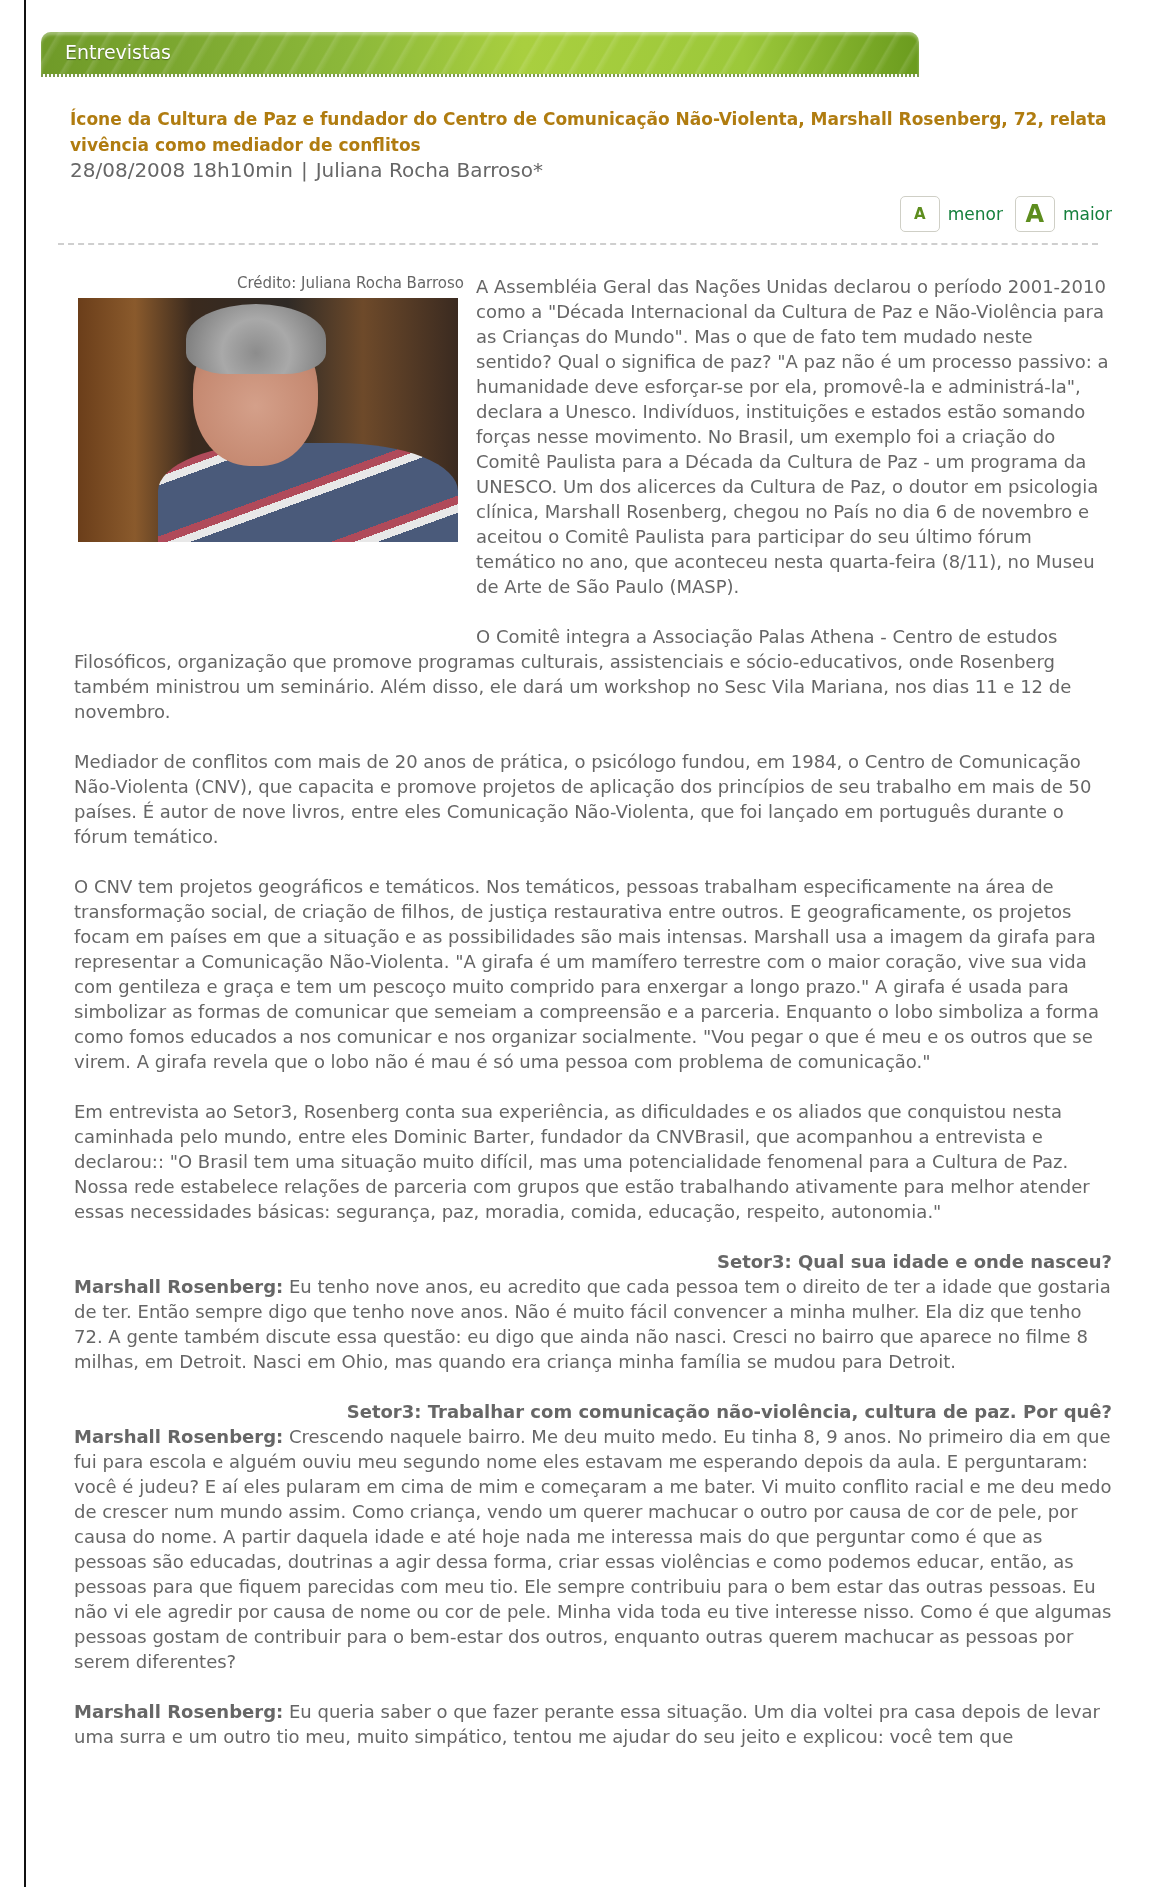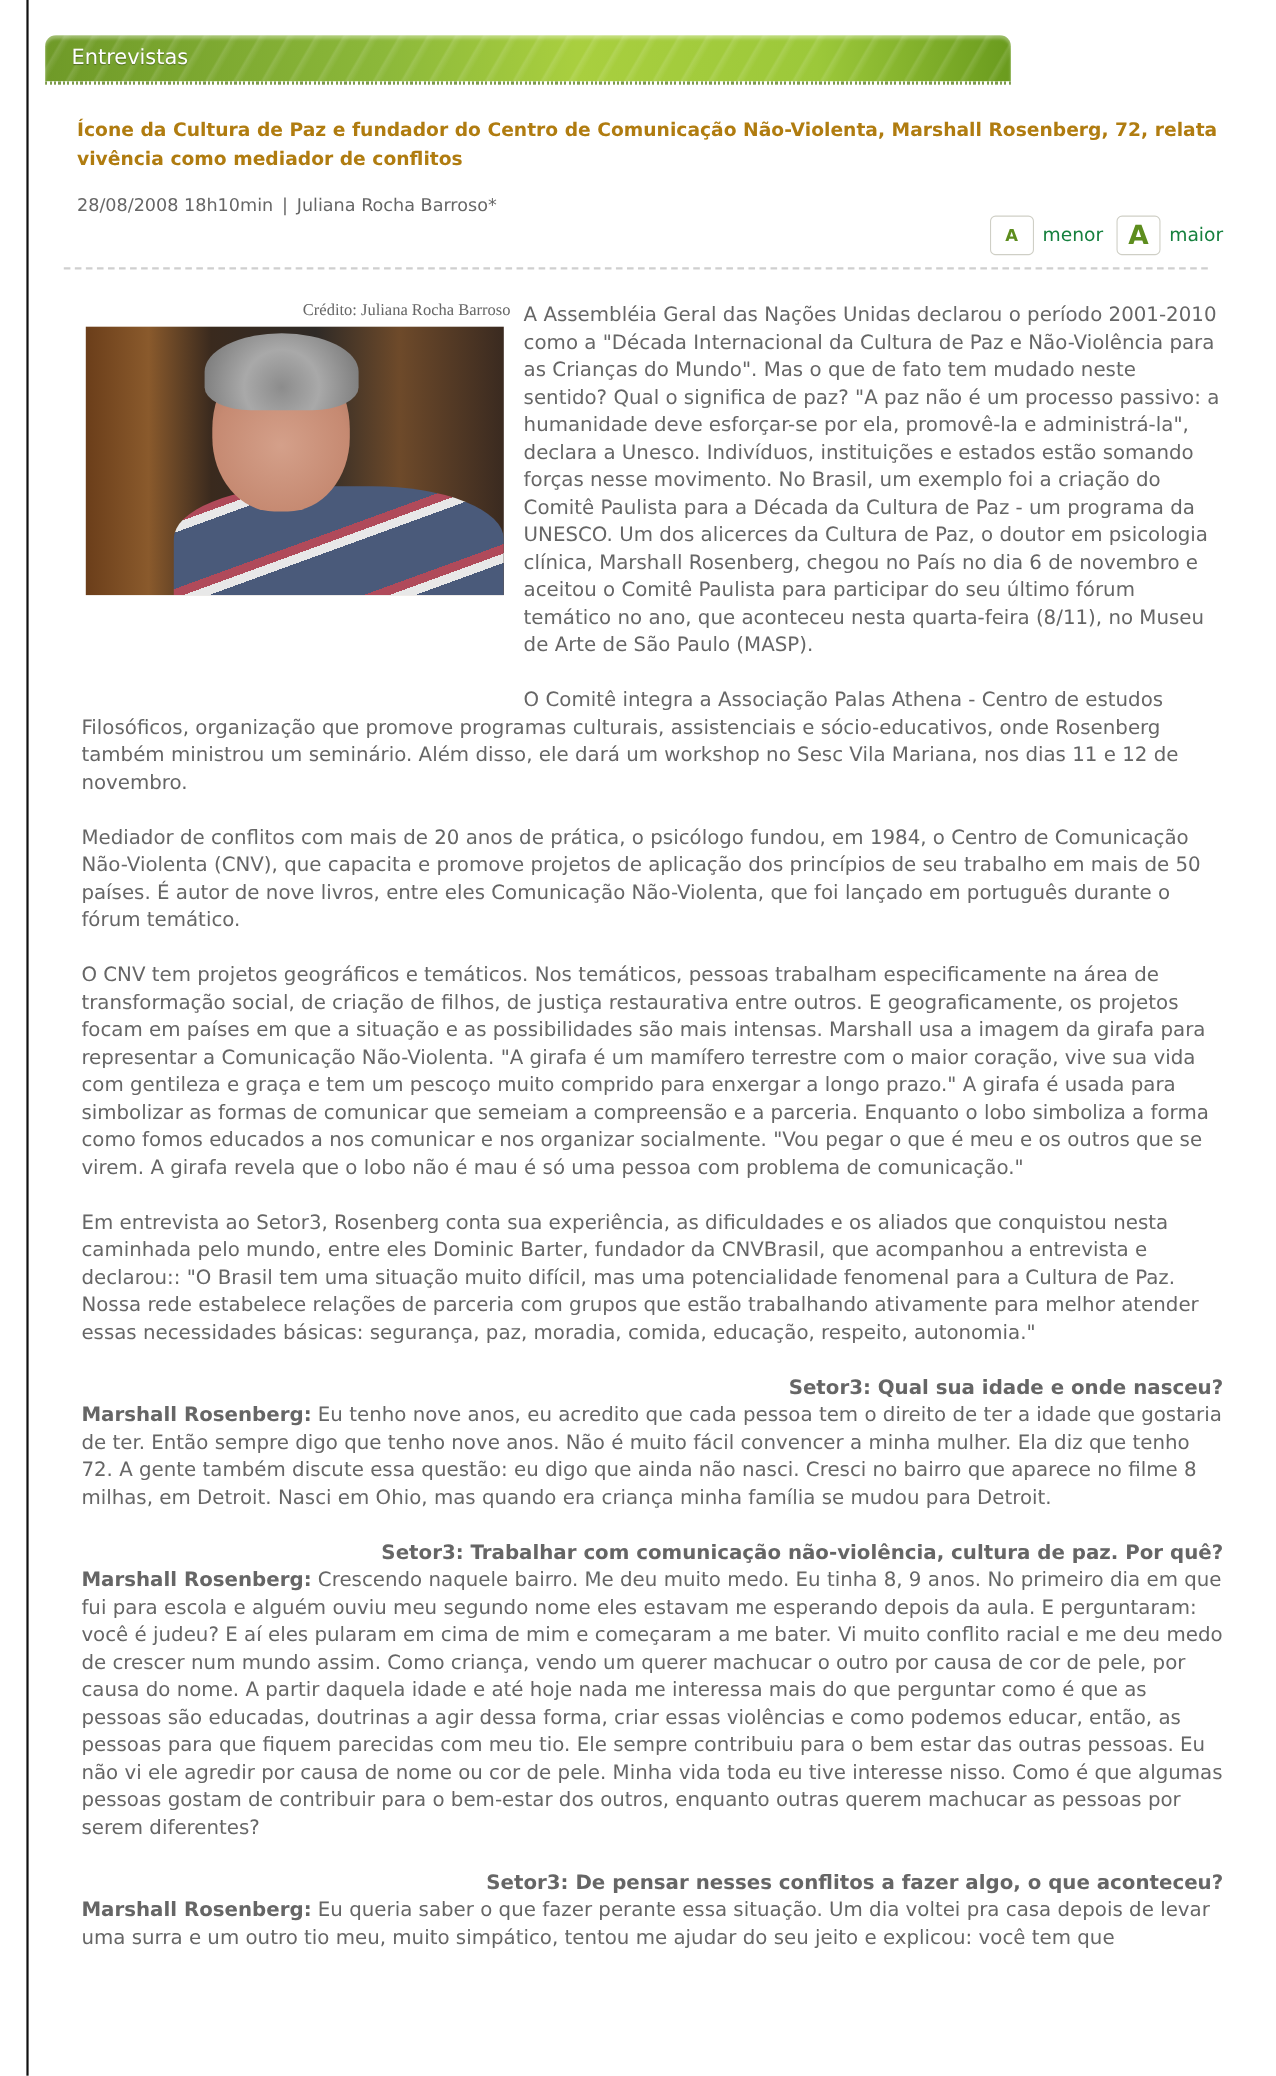--- a/index.html
+++ b/index.html
@@ -28,21 +28,21 @@
       position: absolute; left: 24px; top: 9px; color: #ffffff; font-size: 19px;
       text-shadow: 0 1px 1px rgba(0,0,0,0.35);
       font-family: "DejaVu Sans", sans-serif;
     }
     .article-title {
       position: absolute; left: 70px; top: 106px; width: 1040px;
       font-weight: bold; font-size: 17px; line-height: 26px; color: #b07c10;
       font-family: "DejaVu Sans", sans-serif;
     }
     .byline {
-      position: absolute; left: 70px; top: 177px; font-size: 16px; color: #666666;
+      position: absolute; left: 70px; top: 158px; font-size: 20px; color: #666666;
     }
     .byline .sep { padding: 0 8px; }
     .font-controls {
       position: absolute; right: 44px; top: 196px; display: flex; align-items: center; gap: 8px;
     }
     .font-btn {
       width: 40px; height: 36px; border: 1px solid #cfcfc6; border-radius: 5px;
       display: flex; align-items: center; justify-content: center;
       color: #5d8d1e; font-weight: bold; background: #fff; cursor: pointer;
     }
@@ -50,21 +50,21 @@
     .font-btn.large { font-size: 24px; }
     .font-label { color: #15803d; font-size: 17px; cursor: pointer; margin-right: 4px; }
     .divider {
       position: absolute; left: 58px; top: 243px; width: 1040px; height: 0;
       border-top: 2px dashed #cfcfcf;
     }
     .figure {
       position: absolute; left: 70px; top: 274px; width: 400px; text-align: center;
     }
     .credit {
-      text-align: right; font-size: 15px; color: #666; margin-bottom: 6px; padding-right: 6px; font-family: Liberation Serif, serif;
+      text-align: right; font-size: 15px; color: #666; margin-bottom: 6px; padding-right: 6px;
     }
     .photo {
       display: block; margin-left: 8px; width: 380px; height: 244px; position: relative; overflow: hidden;
       background: linear-gradient(90deg, #6b3e1a 0%, #8a5a2c 15%, #3a2a1e 30%, #2f2a26 55%, #6e4a2a 75%, #3a2a20 100%);
     }
     .photo .head {
       position: absolute; left: 115px; top: 18px; width: 125px; height: 150px; border-radius: 50% 50% 45% 45%;
       background: radial-gradient(circle at 50% 60%, #d4a08a 0%, #c68a72 55%, #9a6a56 100%);
     }
     .photo .hair {
@@ -122,21 +122,20 @@
 
   <div class="qa">
     <div class="q">Setor3: Qual sua idade e onde nasceu?</div>
     <div><span class="a-label">Marshall Rosenberg:</span><span> Eu tenho nove anos, eu acredito que cada pessoa tem o direito de ter a idade que gostaria de ter. Então sempre digo que tenho nove anos. Não é muito fácil convencer a minha mulher. Ela diz que tenho 72. A gente também discute essa questão: eu digo que ainda não nasci. Cresci no bairro que aparece no filme 8 milhas, em Detroit. Nasci em Ohio, mas quando era criança minha família se mudou para Detroit.</span></div>
   </div>
   <div class="qa">
     <div class="q">Setor3: Trabalhar com comunicação não-violência, cultura de paz. Por quê?</div>
     <div><span class="a-label">Marshall Rosenberg:</span><span> Crescendo naquele bairro. Me deu muito medo. Eu tinha 8, 9 anos. No primeiro dia em que fui para escola e alguém ouviu meu segundo nome eles estavam me esperando depois da aula. E perguntaram: você é judeu? E aí eles pularam em cima de mim e começaram a me bater. Vi muito conflito racial e me deu medo de crescer num mundo assim. Como criança, vendo um querer machucar o outro por causa de cor de pele, por causa do nome. A partir daquela idade e até hoje nada me interessa mais do que perguntar como é que as pessoas são educadas, doutrinas a agir dessa forma, criar essas violências e como podemos educar, então, as pessoas para que fiquem parecidas com meu tio. Ele sempre contribuiu para o bem estar das outras pessoas. Eu não vi ele agredir por causa de nome ou cor de pele. Minha vida toda eu tive interesse nisso. Como é que algumas pessoas gostam de contribuir para o bem-estar dos outros, enquanto outras querem machucar as pessoas por serem diferentes?</span></div>
   </div>
   <div class="qa">
-    <div class="q">Setor3: De pensar nesses conflitos a fazer algo, o que aconteceu?</div>
     <div><span class="a-label">Marshall Rosenberg:</span><span> Eu queria saber o que fazer perante essa situação. Um dia voltei pra casa depois de levar uma surra e um outro tio meu, muito simpático, tentou me ajudar do seu jeito e explicou: você tem que</span></div>
   </div>
 </div>
 
 <div class="figure">
   <div class="credit">Crédito: Juliana Rocha Barroso</div>
   <div class="photo">
     <div class="shirt"></div>
     <div class="head"></div>
     <div class="hair"></div>

